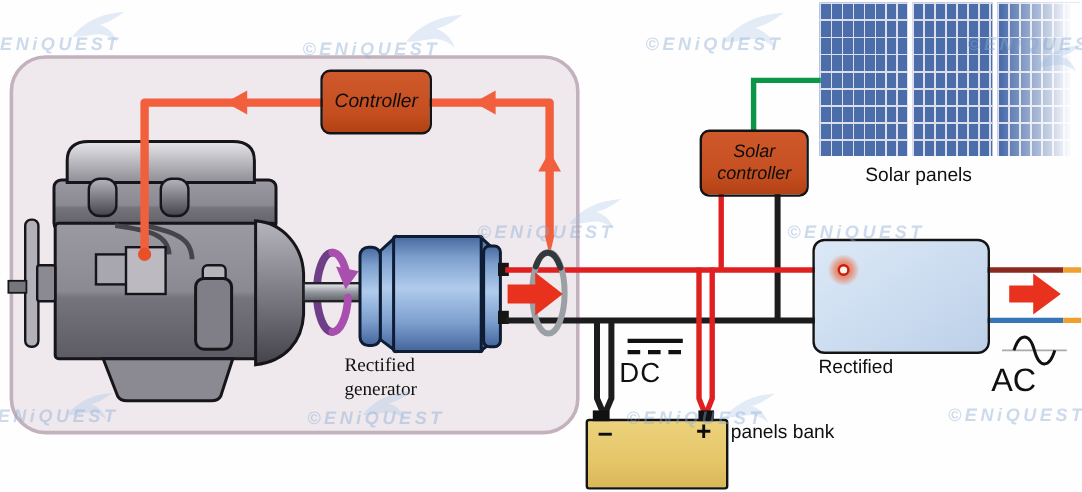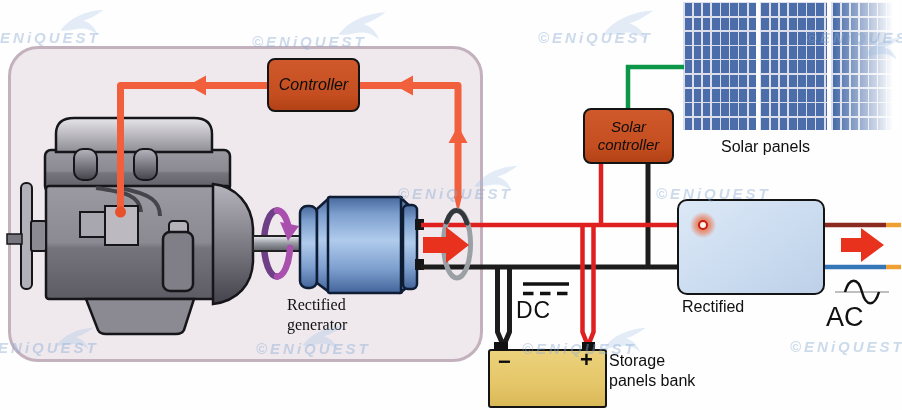--- a/index.html
+++ b/index.html
@@ -233,21 +233,20 @@
     </div>
   </div>
 
   <div class="lbl center" style="left:287px; top:295px; width:140px; white-space:normal;font-family:Liberation Serif, serif;">
     <span style="display:block">Rectified</span>
     <span style="display:block">generator</span>
   </div>
   <div class="lbl center" style="left:721px; top:137px; width:140px;">Solar panels</div>
   <div class="lbl center" style="left:682px; top:297px; width:140px;">Rectified</div>
   <div class="lbl" style="left:609px; top:351px;">
-    <span style="display:block">Storage</span>
     <span style="display:block">panels bank</span>
   </div>
   <div class="lbl center ac-lbl" style="left:826px; top:301px; width:70px;">AC</div>
   <div class="lbl center dc-lbl" style="left:516px; top:296px; width:60px;">DC</div>
 
   <span class="wm" style="left:-14px; top:29px;">©ENiQUEST</span>
   <span class="wm" style="left:252px; top:33px;">©ENiQUEST</span>
   <span class="wm" style="left:538px; top:29px;">©ENiQUEST</span>
   <span class="wm" style="left:806px; top:29px;">©ENiQUEST</span>
   <span class="wm" style="left:398px; top:185px;">©ENiQUEST</span>

